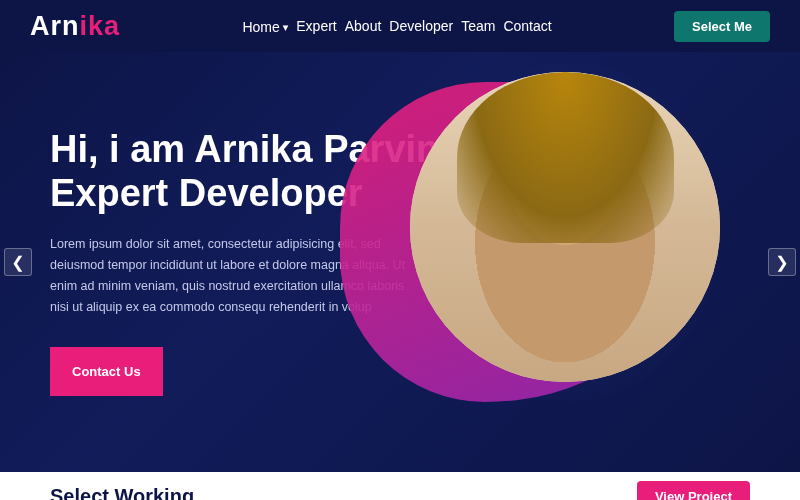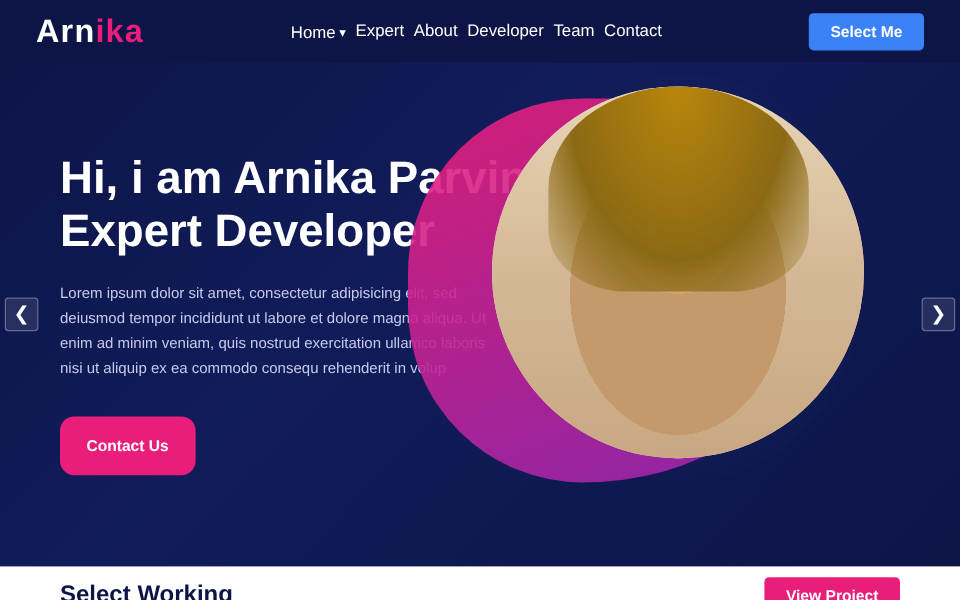--- a/index.html
+++ b/index.html
@@ -52,21 +52,21 @@
       gap: 3px;
     }
 
     .nav-links .home-link::after {
       content: '▾';
       font-size: 11px;
       color: #fff;
     }
 
     .select-me-btn {
-      background-color: #3b82f6;
+      background-color: #0f766e;
       color: #fff;
       border: none;
       padding: 8px 18px;
       border-radius: 4px;
       font-size: 13px;
       font-weight: 600;
       cursor: pointer;
     }
 
     
@@ -119,21 +119,21 @@
       color: #c5cae9;
       margin-bottom: 28px;
       max-width: 360px;
     }
 
     .contact-btn {
       background-color: #e91e7a;
       color: #fff;
       border: none;
       padding: 17px 22px;
-      border-radius: 12px;
+      border-radius: 0;
       font-size: 13px;
       font-weight: 600;
       cursor: pointer;
     }
 
     
     .hero-photo-wrapper {
       position: absolute;
       right: 80px;
       top: 20px;

